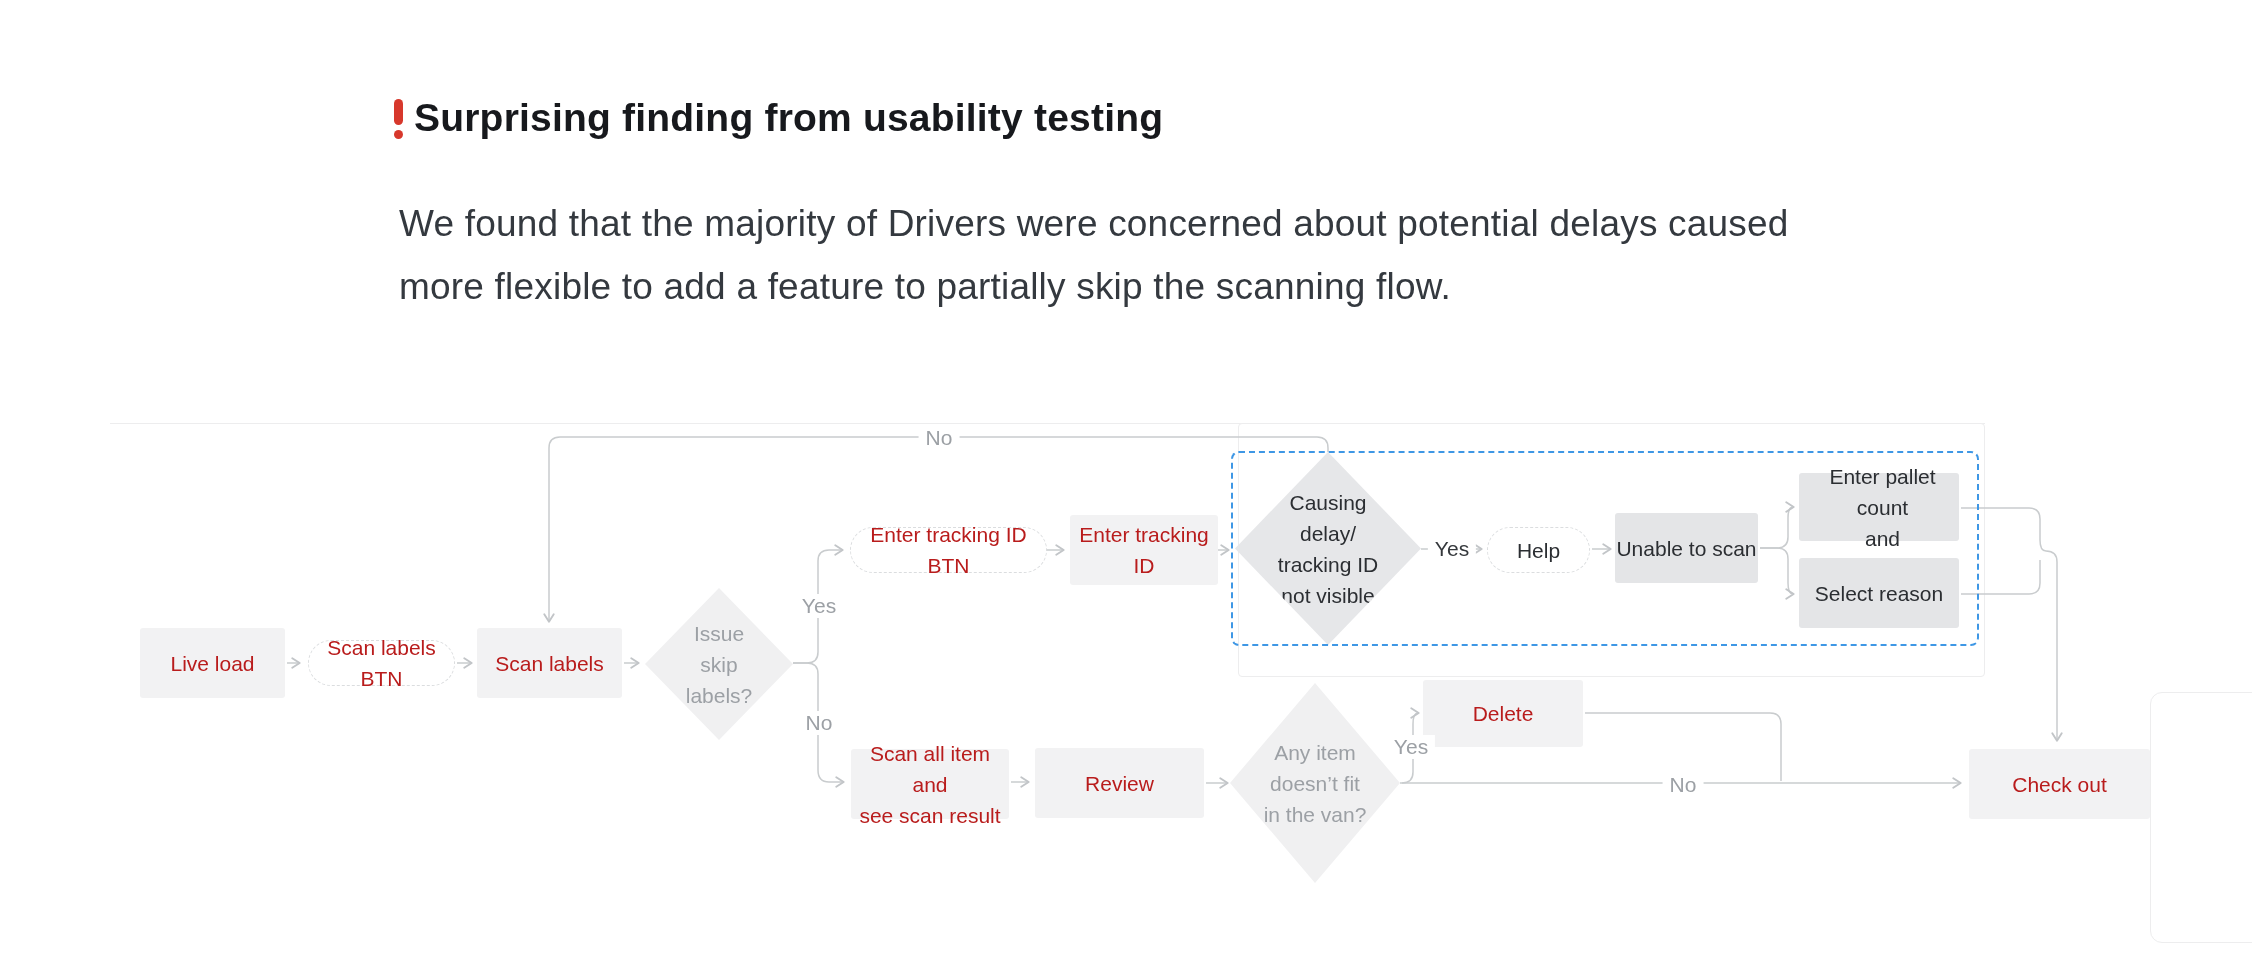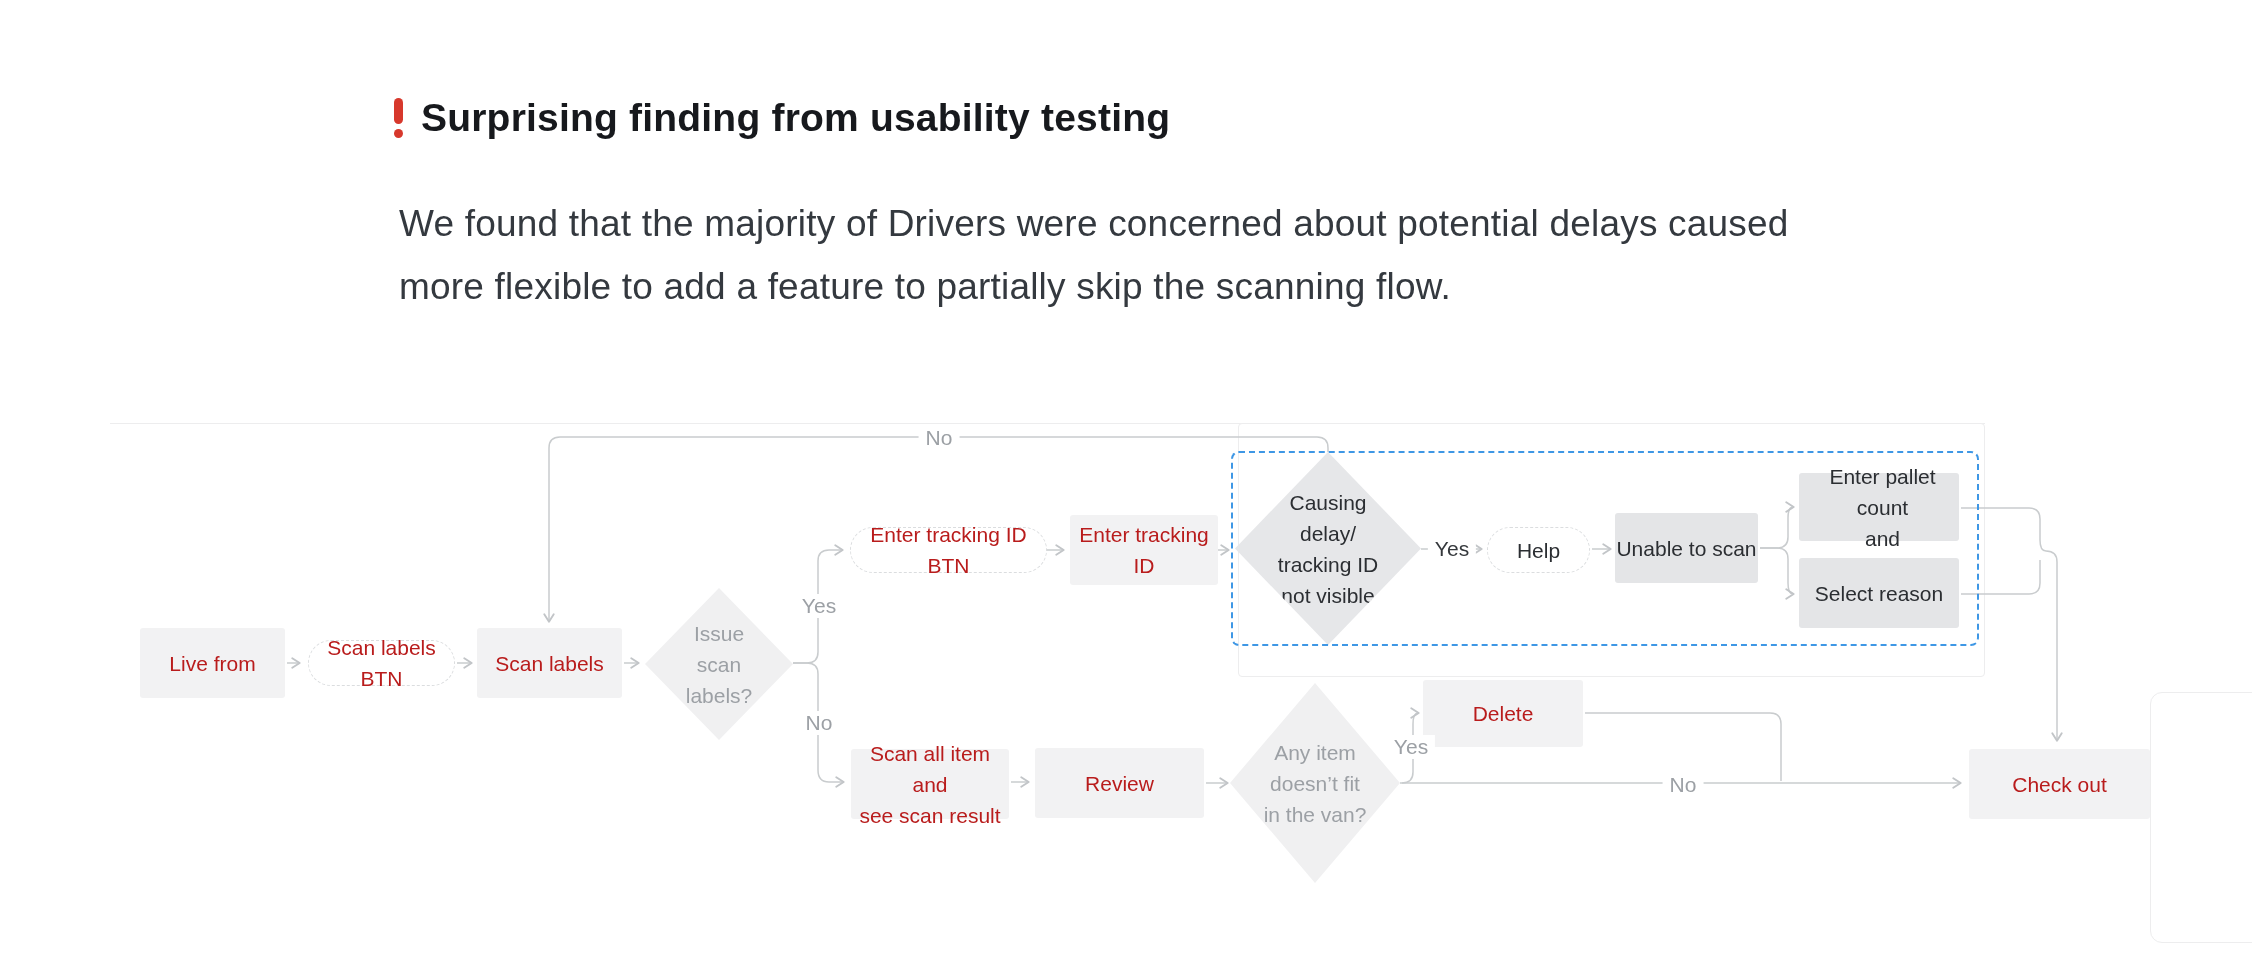--- a/index.html
+++ b/index.html
@@ -1,21 +1,21 @@
 <!DOCTYPE html>
 <html><head>
 <meta charset="utf-8">
 <style>
   html,body{margin:0;padding:0;background:#ffffff;}
   #stage{
     position:relative;width:2252px;height:978px;background:#ffffff;
     font-family:"Liberation Sans", sans-serif;overflow:hidden;
   }
   
-  .doc-header{position:absolute;left:393px;top:96px;display:flex;gap:17px;}
+  .doc-header{position:absolute;left:393px;top:96px;display:flex;align-items:center;gap:10px;}
   .excl{position:relative;width:11px;height:42px;flex:0 0 auto;}
   .excl .bar{position:absolute;left:1px;top:2px;width:9px;height:26px;border-radius:4.5px;background:#d7382c;}
   .excl .dot{position:absolute;left:1px;bottom:0;width:9px;height:9px;border-radius:50%;background:#d7382c;}
   .doc-title{font-size:39px;font-weight:700;color:#17191d;letter-spacing:.2px;white-space:nowrap;}
   
   .doc-paragraph{position:absolute;left:399px;top:192px;font-size:37px;line-height:63px;color:#34393f;letter-spacing:.2px;}
   .doc-paragraph div{white-space:nowrap;}
   
   .faint-line{position:absolute;left:110px;top:423px;width:1875px;height:0;border-top:1.5px solid #ededee;}
   .faint-frame{position:absolute;border:1.5px solid #ededee;background:#ffffff;box-sizing:border-box;}
@@ -86,31 +86,31 @@
       <path d="M1961 594 H2029 Q2040 594 2040 583 V560"></path>
       <path d="M1011 782 H1028" marker-end="url(#arr)"></path>
       <path d="M1206 783 H1227" marker-end="url(#arr)"></path>
       <path d="M1400 783 H1960" marker-end="url(#arr)"></path>
       <path d="M1402 783 Q1413 783 1413 772 V724 Q1413 713 1418 713" marker-end="url(#arr)"></path>
       <path d="M1585 713 H1770 Q1781 713 1781 724 V781"></path>
     </g>
   </svg>
 
   <div class="node box" style="left:140px;top:628px;width:145px;height:70px;">
-    <span>Live from</span>
+    <span>Live load</span>
   </div>
   <div class="node pill" style="left:308px;top:640px;width:147px;height:46px;">
     <span>Scan labels BTN</span>
   </div>
   <div class="node box" style="left:477px;top:628px;width:145px;height:70px;">
     <span>Scan labels</span>
   </div>
   <div class="diamond" style="left:645px;top:588px;width:148px;height:152px;">
     <span>Issue</span>
-    <span>scan</span>
+    <span>skip</span>
     <span>labels?</span>
   </div>
 
   <div class="node pill" style="left:850px;top:527px;width:197px;height:46px;">
     <span>Enter tracking ID BTN</span>
   </div>
   <div class="node box" style="left:1070px;top:515px;width:148px;height:70px;">
     <span>Enter tracking ID</span>
   </div>
   <div class="diamond diamond-dark" style="left:1235px;top:452px;width:186px;height:193px;">

